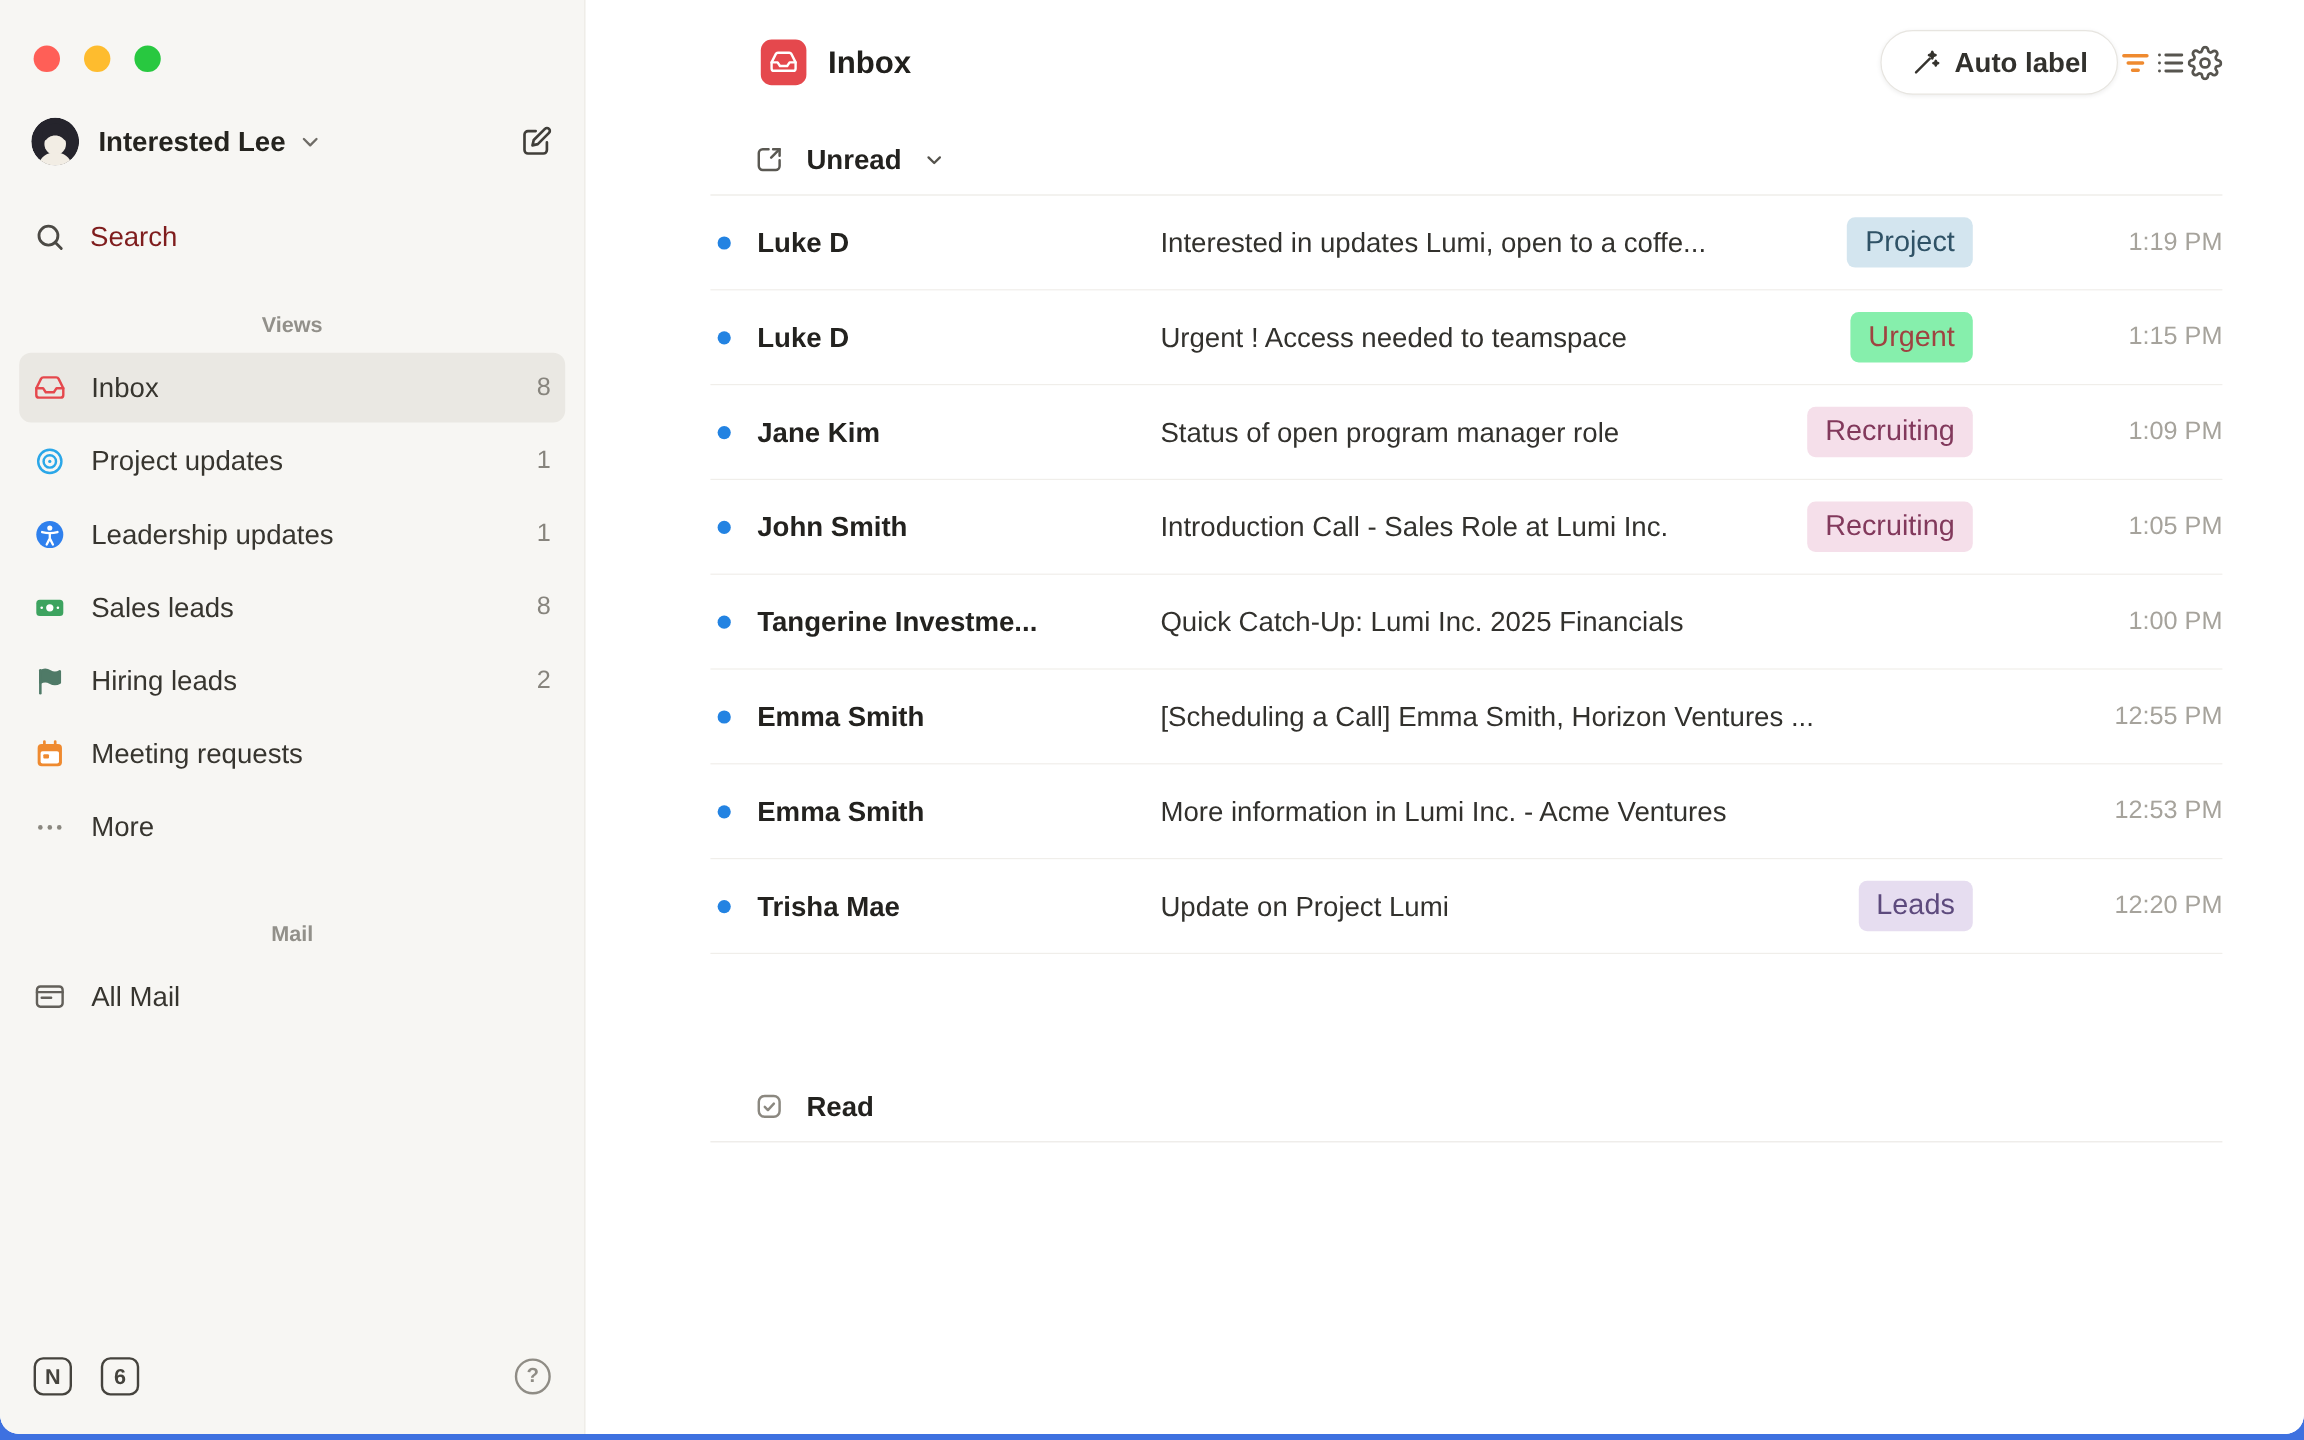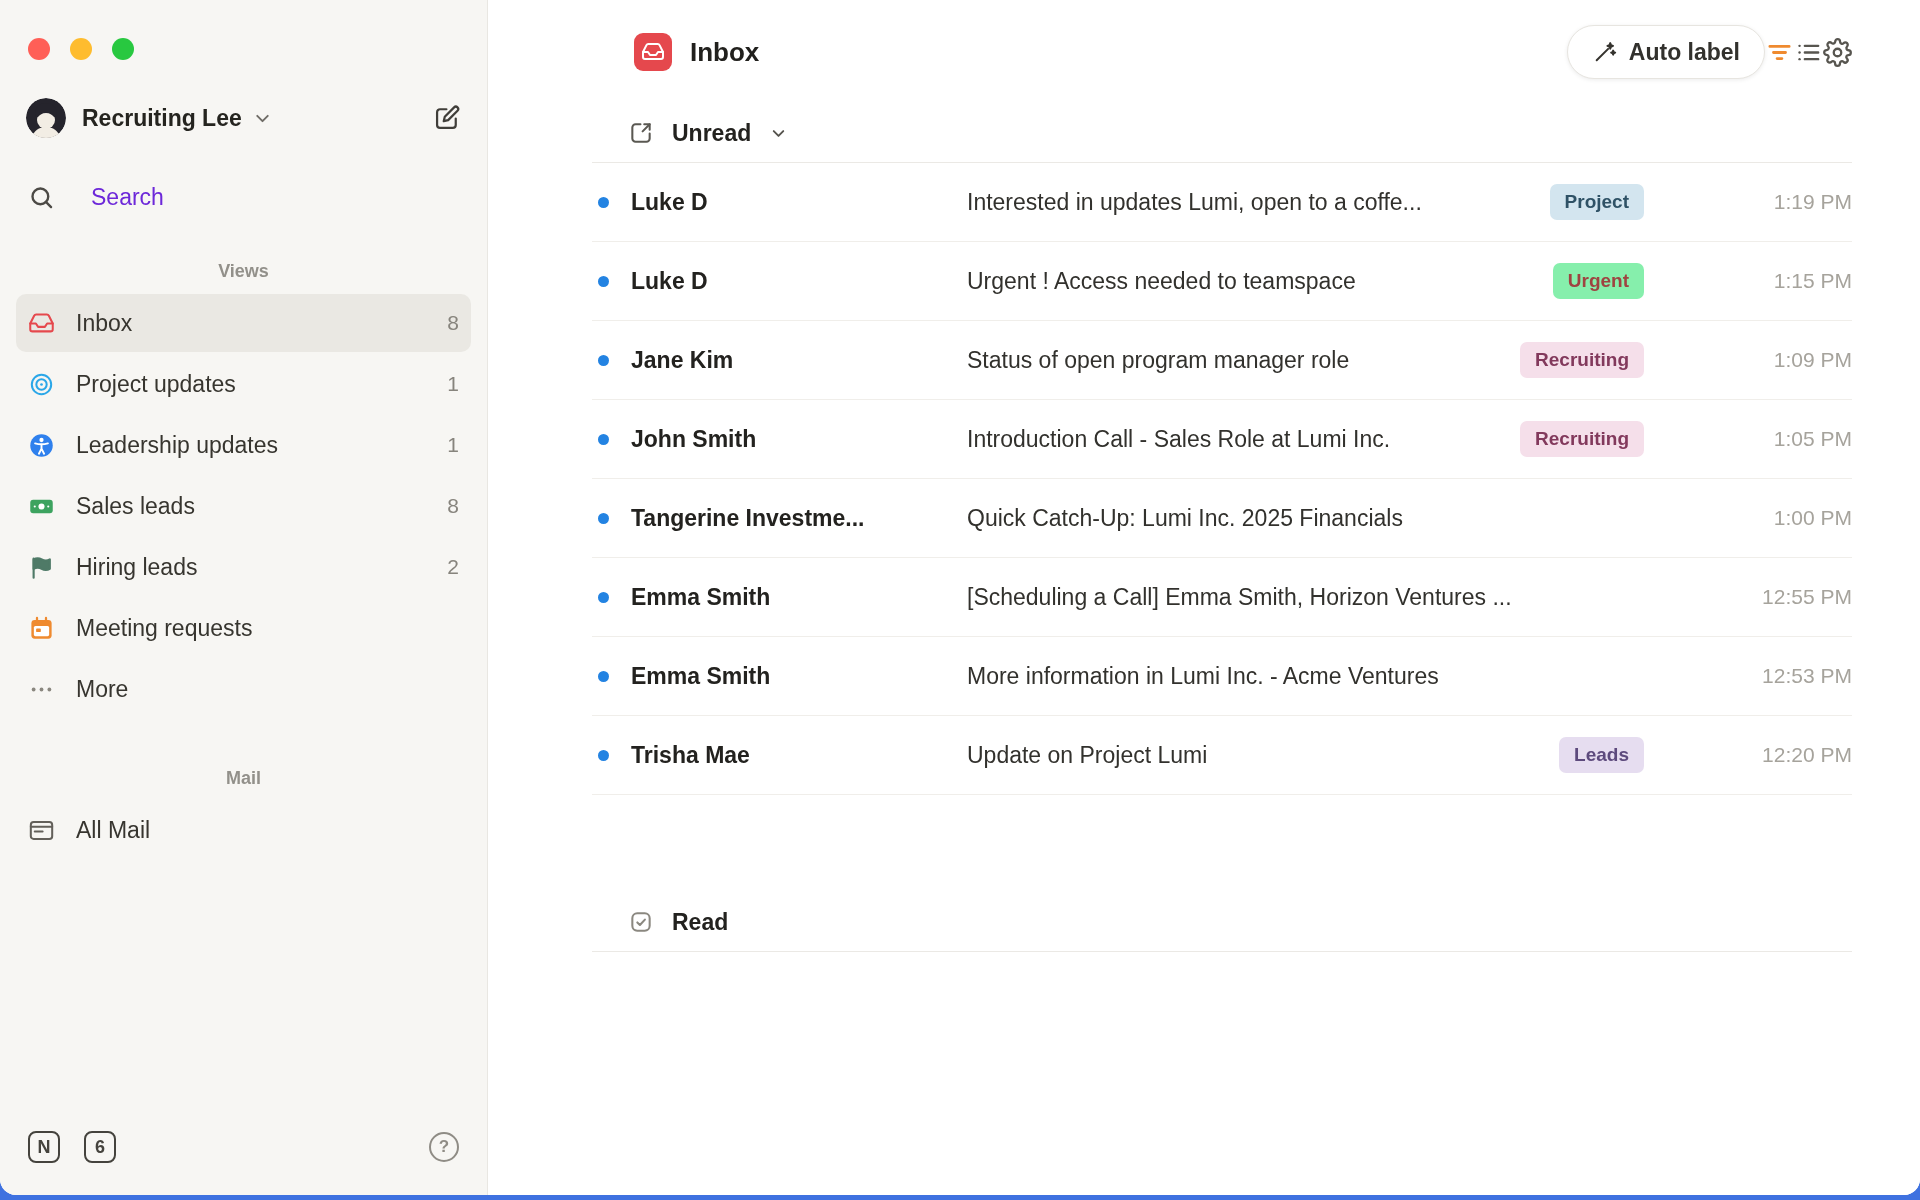--- a/index.html
+++ b/index.html
@@ -20,22 +20,22 @@
     background:#f7f6f3;border-right:1px solid #e9e7e2;
     display:flex;flex-direction:column;padding:0 16px;
   }
   .traffic{display:flex;gap:20px;padding:38px 12px 0;}
   .tl{width:22px;height:22px;border-radius:50%;display:inline-block;}
   .user-row{display:flex;align-items:center;margin-top:38px;padding:0 10px;}
   .avatar{width:40px;height:40px;border-radius:50%;overflow:hidden;flex:none;display:flex;}
   .user-name{font-size:23px;font-weight:700;color:#25241f;margin-left:16px;white-space:nowrap;}
   .chev{margin-left:10px;display:flex;align-items:center;}
   .compose{margin-left:auto;display:flex;align-items:center;cursor:pointer;}
-  .search-row{display:flex;align-items:center;gap:36px;padding:0 12px;margin-top:46px;
-    font-size:23px;font-weight:500;color:#6d28d9;cursor:pointer;}
+  .search-row{display:flex;align-items:center;gap:20px;padding:0 12px;margin-top:46px;
+    font-size:23px;font-weight:500;color:#7f1d1d;cursor:pointer;}
   .section-label{margin:50px 0 12px;padding:0 12px;font-size:18px;font-weight:700;color:#92908a;text-align:center;}
   .side-item{display:flex;align-items:center;height:58px;margin:3px 0;padding:0 12px;
     border-radius:10px;font-size:23px;font-weight:500;color:#37352f;cursor:pointer;}
   .side-item.selected{background:#eae8e3;}
   .side-item .icon{width:32px;display:flex;align-items:center;margin-right:16px;flex:none;}
   .side-item .lbl{white-space:nowrap;overflow:hidden;}
   .side-item .count{margin-left:auto;color:#87847d;font-weight:400;font-size:21px;}
   .side-footer{margin-top:auto;display:flex;align-items:center;gap:24px;padding:0 12px 32px;}
   .badge-sq{width:32px;height:32px;border:2.2px solid #45433d;border-radius:8px;
     display:flex;align-items:center;justify-content:center;
@@ -59,21 +59,21 @@
   .group-row{display:flex;align-items:center;gap:18px;height:58px;padding-left:36px;
     border-bottom:1px solid #ebe9e5;font-size:23px;font-weight:700;color:#23221f;flex:none;cursor:pointer;text-align:center;}
   .group-row .chev-sm{display:flex;align-items:center;}
   .email-row{display:flex;align-items:center;height:78px;border-bottom:1px solid #f0eeea;
     padding-left:6px;cursor:pointer;}
   .dot{width:11px;height:11px;border-radius:50%;background:#2383e2;margin-right:22px;flex:none;}
   .sender{width:336px;flex:none;font-size:23px;font-weight:700;color:#23221f;
     white-space:nowrap;overflow:hidden;}
   .subject{flex:1;min-width:0;font-size:23px;font-weight:400;color:#32312d;
     white-space:nowrap;overflow:hidden;text-overflow:ellipsis;padding-right:24px;}
-  .chip{font-size:19px;font-weight:700;padding:7px 15px;border-radius:7px;flex:none;white-space:nowrap;}
+  .chip{font-size:24px;font-weight:400;padding:7px 15px;border-radius:7px;flex:none;white-space:nowrap;}
   .time{width:208px;flex:none;text-align:right;font-size:21px;color:#a6a39c;white-space:nowrap;}
   .read-row{margin-top:98px;}
 </style>
 </head>
 <body style="background: rgb(62, 113, 224);">
 
 <div class="window">
 
   <aside class="sidebar">
     <div class="traffic">
@@ -84,21 +84,21 @@
 
     <div class="user-row">
       <span class="avatar">
           <svg viewBox="0 0 40 40" width="40" height="40">
             <circle cx="20" cy="20" r="20" fill="#25242c"></circle>
             <circle cx="20" cy="22" r="9" fill="#f2ede4"></circle>
             <path d="M9 16c0-7 5-11 11-11s11 4 11 11c0 3-2 4-3.5 2.5C26 17 24 15 20 15s-6 2-7.5 3.5C11 20 9 19 9 16z" fill="#25242c"></path>
             <path d="M6 40c1.6-7.5 7-11 14-11s12.4 3.5 14 11z" fill="#f2ede4"></path>
           </svg>
         </span>
-      <span class="user-name">Recruiting Lee</span>
+      <span class="user-name">Interested Lee</span>
       <span class="chev">
           <svg viewBox="0 0 24 24" width="21" height="21" fill="none" stroke="#6f6c66" stroke-width="2.2" stroke-linecap="round" stroke-linejoin="round">
             <path d="m6 9 6 6 6-6"></path>
           </svg>
         </span>
       <span class="compose">
           <svg viewBox="0 0 24 24" width="28" height="28" fill="none" stroke="#403e39" stroke-width="1.9" stroke-linecap="round" stroke-linejoin="round">
             <path d="M11.5 4.5H6A2.5 2.5 0 0 0 3.5 7v11A2.5 2.5 0 0 0 6 20.5h11a2.5 2.5 0 0 0 2.5-2.5v-5.5"></path>
             <path d="M18.1 2.9a2.05 2.05 0 0 1 2.9 2.9L13 13.8l-3.8.9.9-3.8z"></path>
           </svg>

